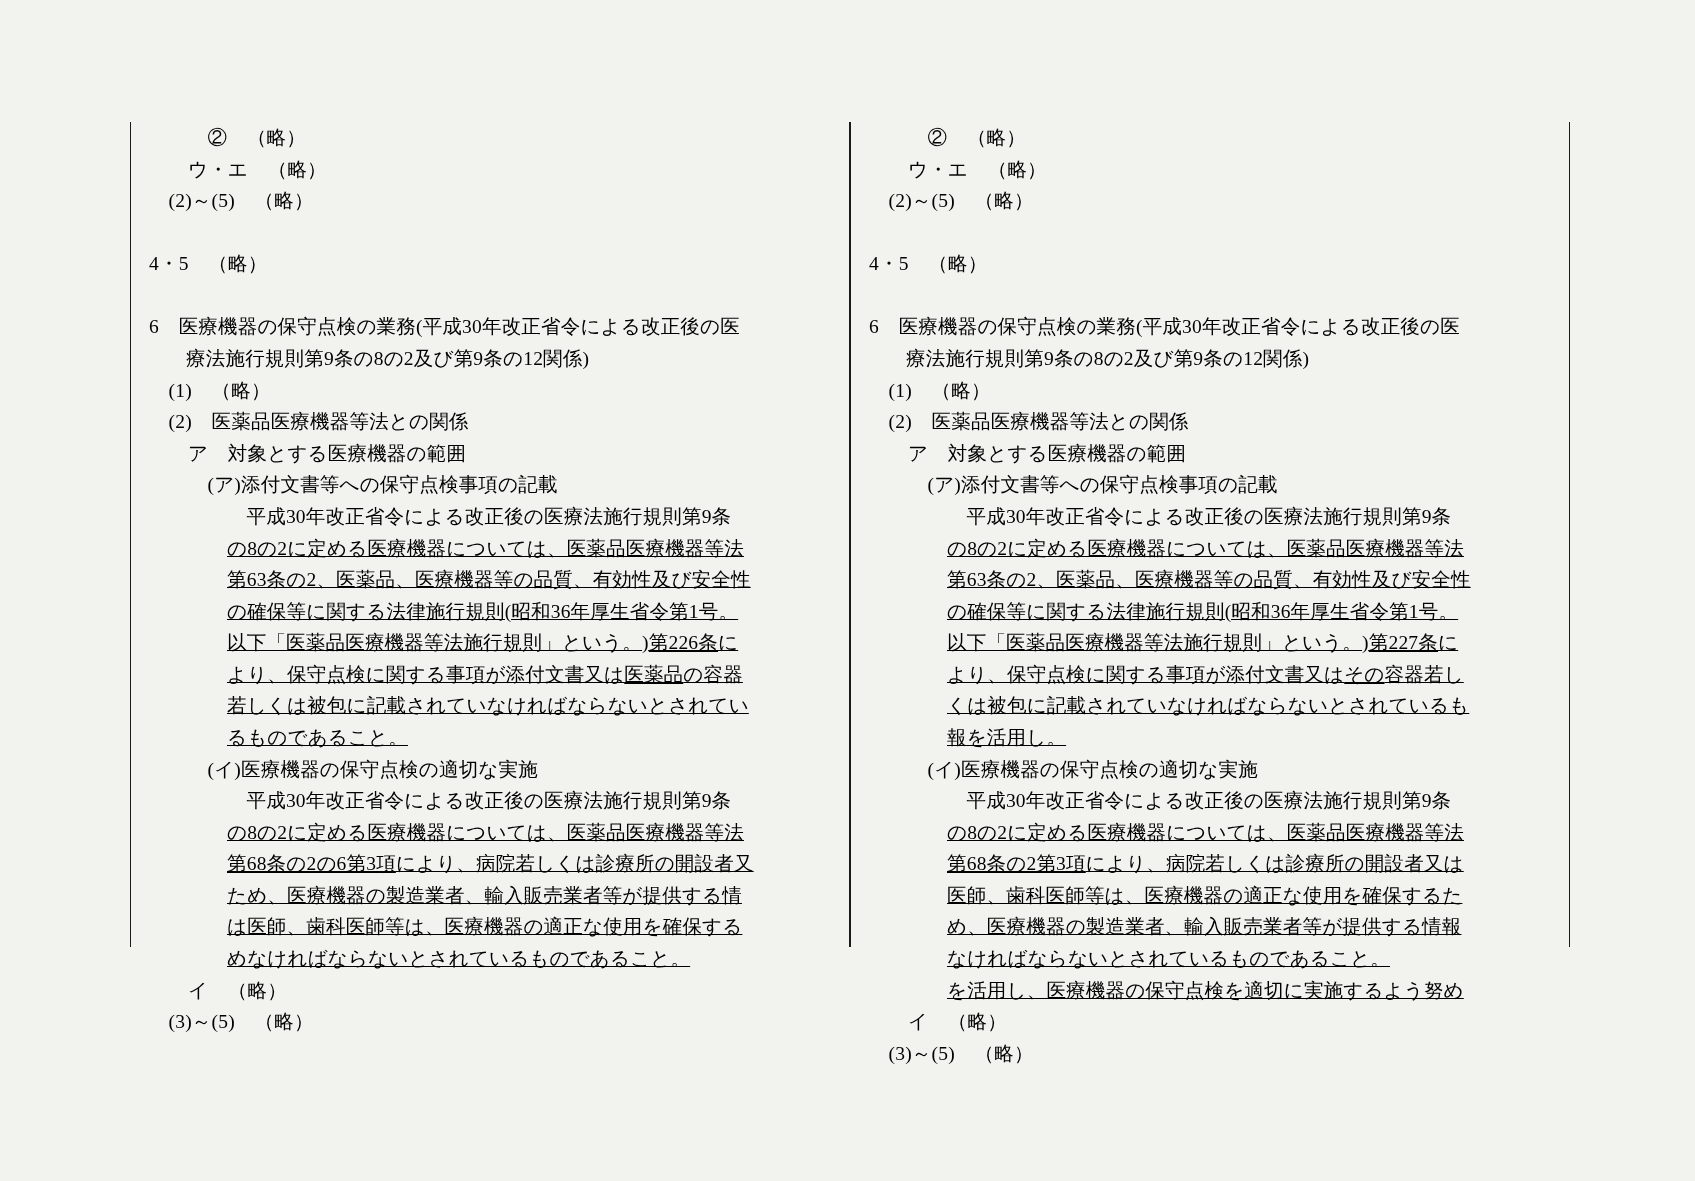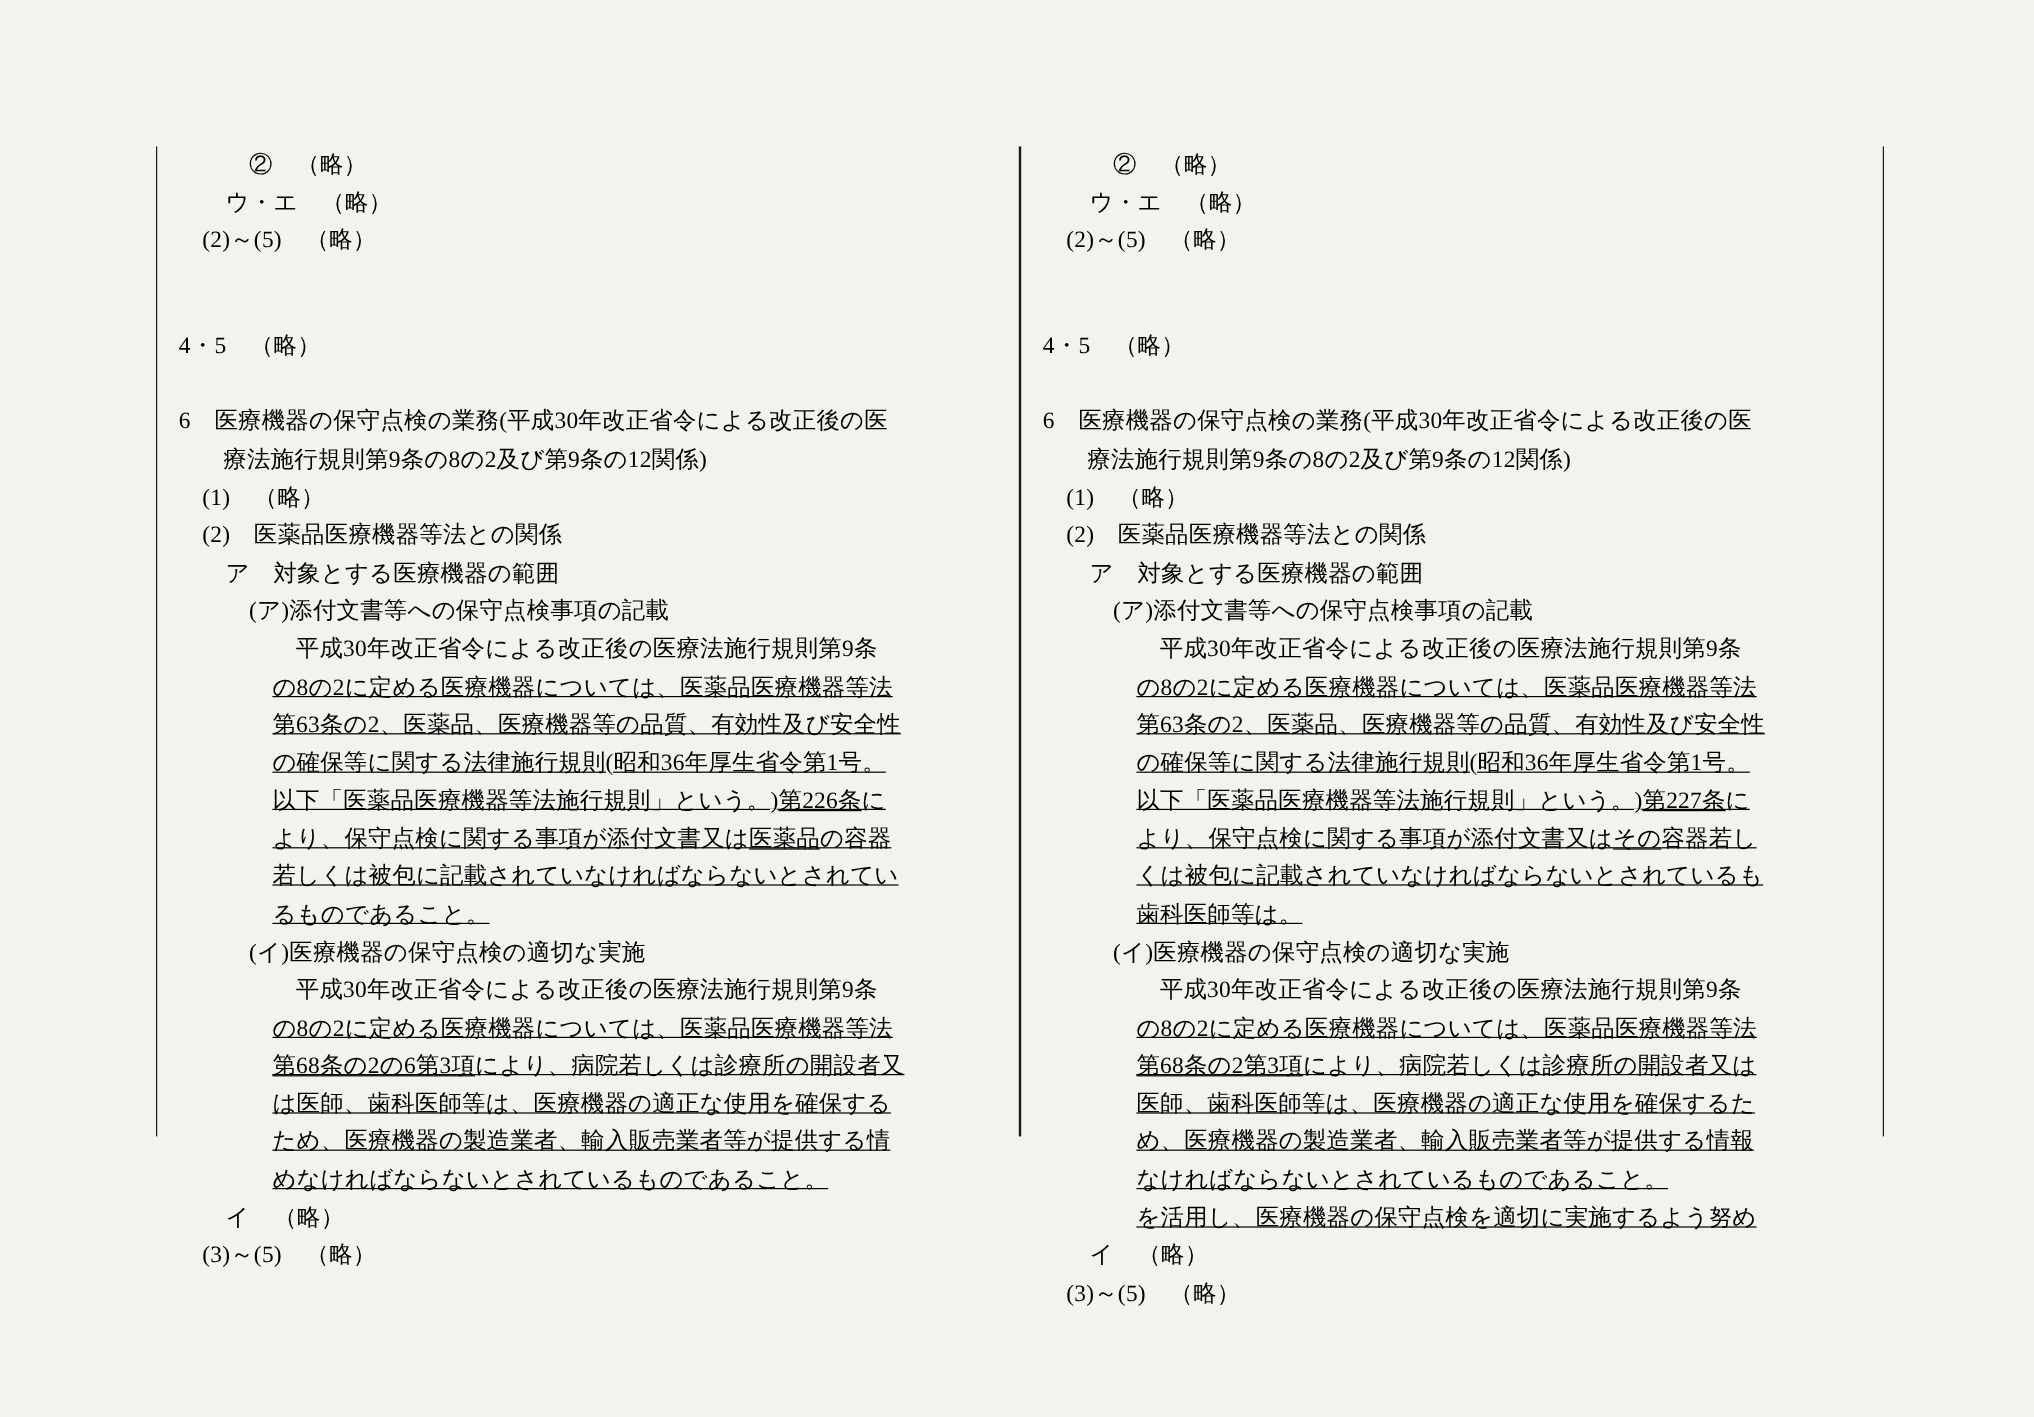--- a/index.html
+++ b/index.html
@@ -55,21 +55,21 @@
     word-break: break-all;
   }
   .blank {
     height: 1.62em;
   }
   .u {
     text-decoration: underline;
     text-underline-offset: 2px;
   }
   
-  .i0  { margin-left: 0; margin-top: 25px; }
+  .i0  { margin-left: 0; }
   .i1  { margin-left: 1.0em; }
   .i2  { margin-left: 2.0em; }
   .i3  { margin-left: 3.0em; }
   .para {
     margin-left: 4.0em;
     text-indent: 1.0em;
   }
   .para-cont {
     margin-left: 4.0em;
     text-decoration: underline;
@@ -104,22 +104,22 @@
         <div class="line para-cont"><span>第63条の2、医薬品、医療機器等の品質、有効性及び安全性</span></div>
         <div class="line para-cont"><span>の確保等に関する法律施行規則(昭和36年厚生省令第1号。</span></div>
         <div class="line para-cont"><span>以下「医薬品医療機器等法施行規則」という。)</span><span class="u">第226条</span><span>に</span></div>
         <div class="line para-cont"><span>より、保守点検に関する事項が添付文書又は</span><span class="u">医薬品</span><span>の容器</span></div>
         <div class="line para-cont"><span>若しくは被包に記載されていなければならないとされてい</span></div>
         <div class="line para-cont"><span>るものであること。</span></div>
         <div class="line i3"><span>(イ)医療機器の保守点検の適切な実施</span></div>
         <div class="line para"><span>平成30年改正省令による改正後の医療法施行規則第9条</span></div>
         <div class="line para-cont"><span>の8の2に定める医療機器については、医薬品医療機器等法</span></div>
         <div class="line para-cont"><span class="u">第68条の2の6第3項</span><span>により、病院若しくは診療所の開設者又</span></div>
+        <div class="line para-cont"><span>ため、医療機器の製造業者、輸入販売業者等が提供する情</span></div>
         <div class="line para-cont"><span>は医師、歯科医師等は、医療機器の適正な使用を確保する</span></div>
-        <div class="line para-cont"><span>ため、医療機器の製造業者、輸入販売業者等が提供する情</span></div>
         <div class="line para-cont"><span>めなければならないとされているものであること。</span></div>
         <div class="line i2"><span>イ　（略）</span></div>
         <div class="line i1"><span>(3)～(5)　（略）</span></div>
       </div>
     <div class="col right body-text" id="col-right">
         <div class="line i3"><span>②　（略）</span></div>
         <div class="line i2"><span>ウ・エ　（略）</span></div>
         <div class="line i1"><span>(2)～(5)　（略）</span></div>
         <div class="blank"></div>
         <div class="line i0"><span>4・5　（略）</span></div>
@@ -130,21 +130,21 @@
         <div class="line i1"><span>(2)　医薬品医療機器等法との関係</span></div>
         <div class="line i2"><span>ア　対象とする医療機器の範囲</span></div>
         <div class="line i3"><span>(ア)添付文書等への保守点検事項の記載</span></div>
         <div class="line para"><span>平成30年改正省令による改正後の医療法施行規則第9条</span></div>
         <div class="line para-cont"><span>の8の2に定める医療機器については、医薬品医療機器等法</span></div>
         <div class="line para-cont"><span>第63条の2、医薬品、医療機器等の品質、有効性及び安全性</span></div>
         <div class="line para-cont"><span>の確保等に関する法律施行規則(昭和36年厚生省令第1号。</span></div>
         <div class="line para-cont"><span>以下「医薬品医療機器等法施行規則」という。)</span><span class="u">第227条</span><span>に</span></div>
         <div class="line para-cont"><span>より、保守点検に関する事項が添付文書又は</span><span class="u">その</span><span>容器若し</span></div>
         <div class="line para-cont"><span>くは被包に記載されていなければならないとされているも</span></div>
-        <div class="line para-cont"><span>歯科医師等は。</span></div>
+        <div class="line para-cont"><span>報を活用し。</span></div>
         <div class="line i3"><span>(イ)医療機器の保守点検の適切な実施</span></div>
         <div class="line para"><span>平成30年改正省令による改正後の医療法施行規則第9条</span></div>
         <div class="line para-cont"><span>の8の2に定める医療機器については、医薬品医療機器等法</span></div>
         <div class="line para-cont"><span class="u">第68条の2第3項</span><span>により、病院若しくは診療所の開設者又は</span></div>
         <div class="line para-cont"><span>医師、歯科医師等は、医療機器の適正な使用を確保するた</span></div>
         <div class="line para-cont"><span>め、医療機器の製造業者、輸入販売業者等が提供する情報</span></div>
         <div class="line para-cont"><span>なければならないとされているものであること。</span></div>
         <div class="line para-cont"><span>を活用し、医療機器の保守点検を適切に実施するよう努め</span></div>
         <div class="line i2"><span>イ　（略）</span></div>
         <div class="line i1"><span>(3)～(5)　（略）</span></div>

